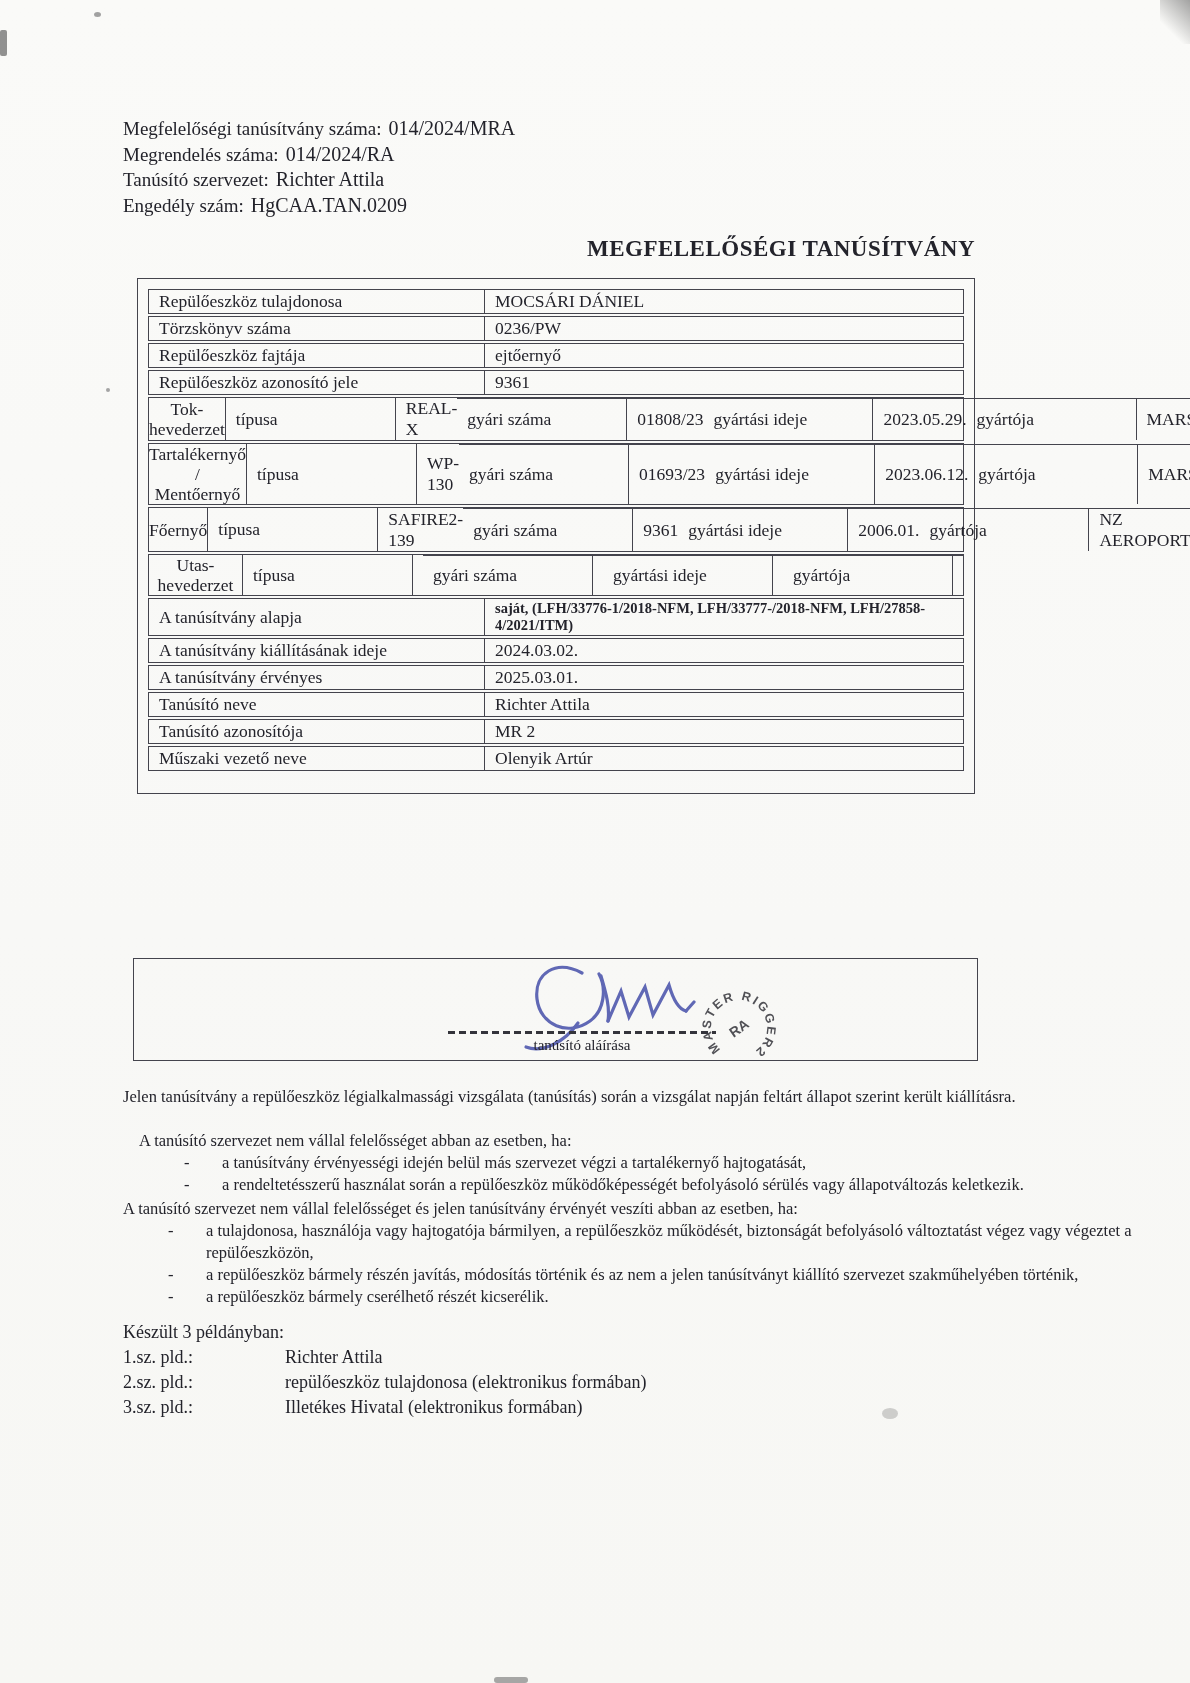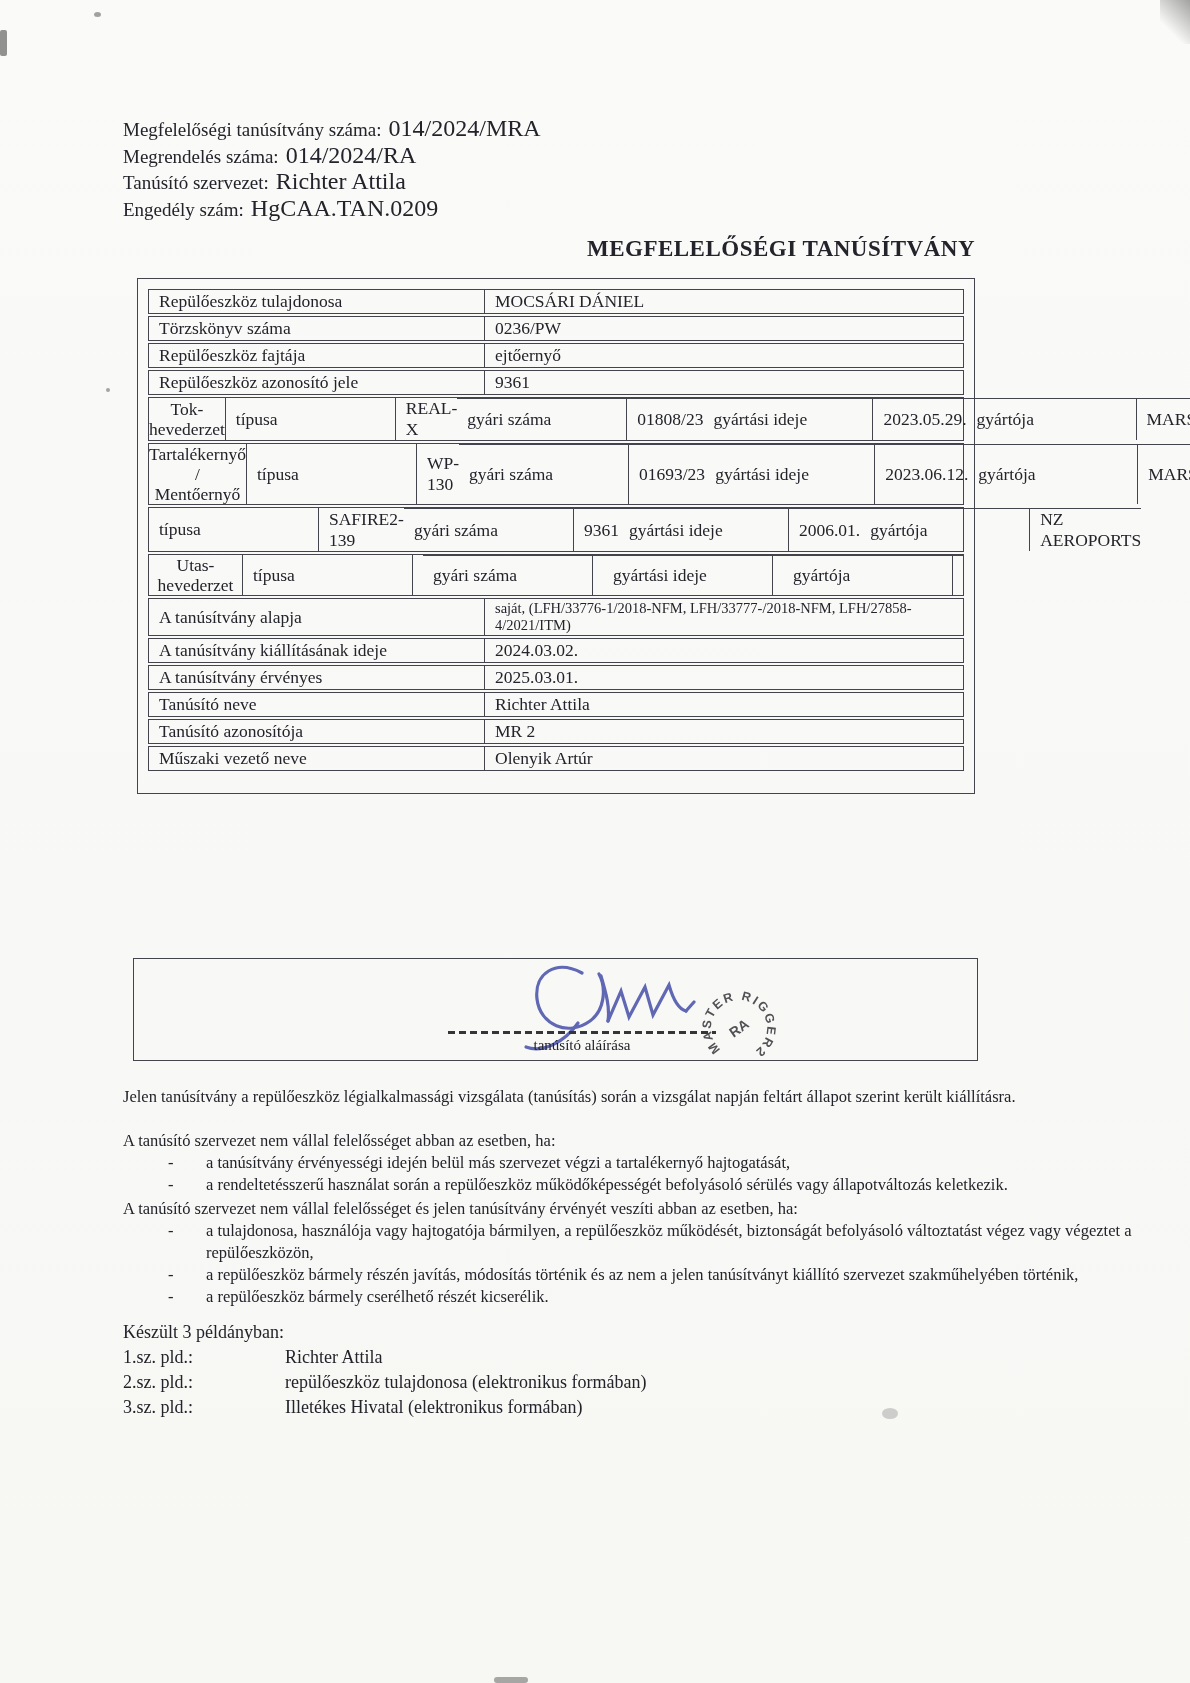--- a/index.html
+++ b/index.html
@@ -9,41 +9,41 @@
     font-family:"Liberation Serif","DejaVu Serif",serif;
   }
   .page{
     position:relative;width:1190px;height:1683px;overflow:hidden;
     background:linear-gradient(180deg,#fafaf8 0%,#f8f8f6 55%,#f7f7f4 100%);
     color:#23232b;
   }
   
   .header{position:absolute;left:123px;top:116px;font-size:19px;line-height:24.5px;}
   .header .hline span{display:inline;text-align:center;}
-  .header .hval{margin-left:7px;font-size:24px;margin-top:48px;}
+  .header .hval{margin-left:7px;font-size:20px;margin-top:48px;}
   
   .title{
     position:absolute;left:137px;top:236px;width:838px;
     text-align:right;font-size:23px;font-weight:bold;letter-spacing:.5px;
   }
   
   .doc-table{
     position:absolute;left:137px;top:278px;width:838px;
     border:1px solid #44444d;padding:10px;box-sizing:border-box;
     font-size:17.5px;
   }
   .trow{
     border:1px solid #44444d;margin-bottom:2px;box-sizing:border-box;
     display:flex;align-items:stretch;min-height:24px;background:transparent;
   }
   .trow:last-child{margin-bottom:12px;}
   .cell{display:flex;align-items:center;box-sizing:border-box;padding:1px 4px 1px 10px;}
   .cell.label{width:336px;border-right:1px solid #44444d;}
   .cell.value{flex:1;}
-  .cell.value.small{font-size:14.5px;}
+  .cell.value.small{font-size:14.5px;font-weight:bold;}
   .group{padding:0;}
   .gcell{
     width:166px;border-right:1px solid #44444d;box-sizing:border-box;
     display:flex;align-items:center;justify-content:center;
     text-align:center;white-space:pre-line;line-height:20px;
   }
   .gsub{flex:1;display:flex;}
   .srow{display:flex;align-items:stretch;min-height:24px;border-top:1px solid #44444d;flex:1;}
   .srow:first-child{border-top:none;}
   .acell{
@@ -62,21 +62,21 @@
   }
   .sig-caption{
     position:absolute;left:314px;top:78px;width:268px;
     text-align:center;font-size:15px;
   }
   .sig-svg{position:absolute;left:388px;top:0px;}
   .stamp-svg{position:absolute;left:562px;top:26px;opacity:.88;}
   
   .notes{position:absolute;left:123px;width:1050px;font-size:16.5px;line-height:22px;}
   .n1{top:1086px;}
-  .n2{top:1130px;}
+  .n2{top:1130px;margin-left:16px;}
   .n3{top:1198px;}
   .bullet{display:flex;}
   .bullet .dash{width:38px;margin-left:45px;flex:0 0 auto;text-align:left;}
   .bullet .btxt{flex:1;}
   
   .copies{position:absolute;left:123px;top:1320px;font-size:18px;line-height:25px;}
   .copyline{display:flex;}
   .copyline .num{width:162px;flex:0 0 auto;}
   
   .speck{position:absolute;border-radius:50%;}
@@ -170,20 +170,21 @@
             <div class="vcell">2023.06.12.</div>
           </div>
         <div class="srow">
             <div class="acell">gyártója</div>
             <div class="vcell">MARS</div>
           </div>
       </div>
     </div>
 
     <div class="trow group">
+      <div class="gcell">Főernyő</div>
       <div class="gsub">
         <div class="srow">
             <div class="acell">típusa</div>
             <div class="vcell">SAFIRE2-139</div>
           </div>
         <div class="srow">
             <div class="acell">gyári száma</div>
             <div class="vcell">9361</div>
           </div>
         <div class="srow">

